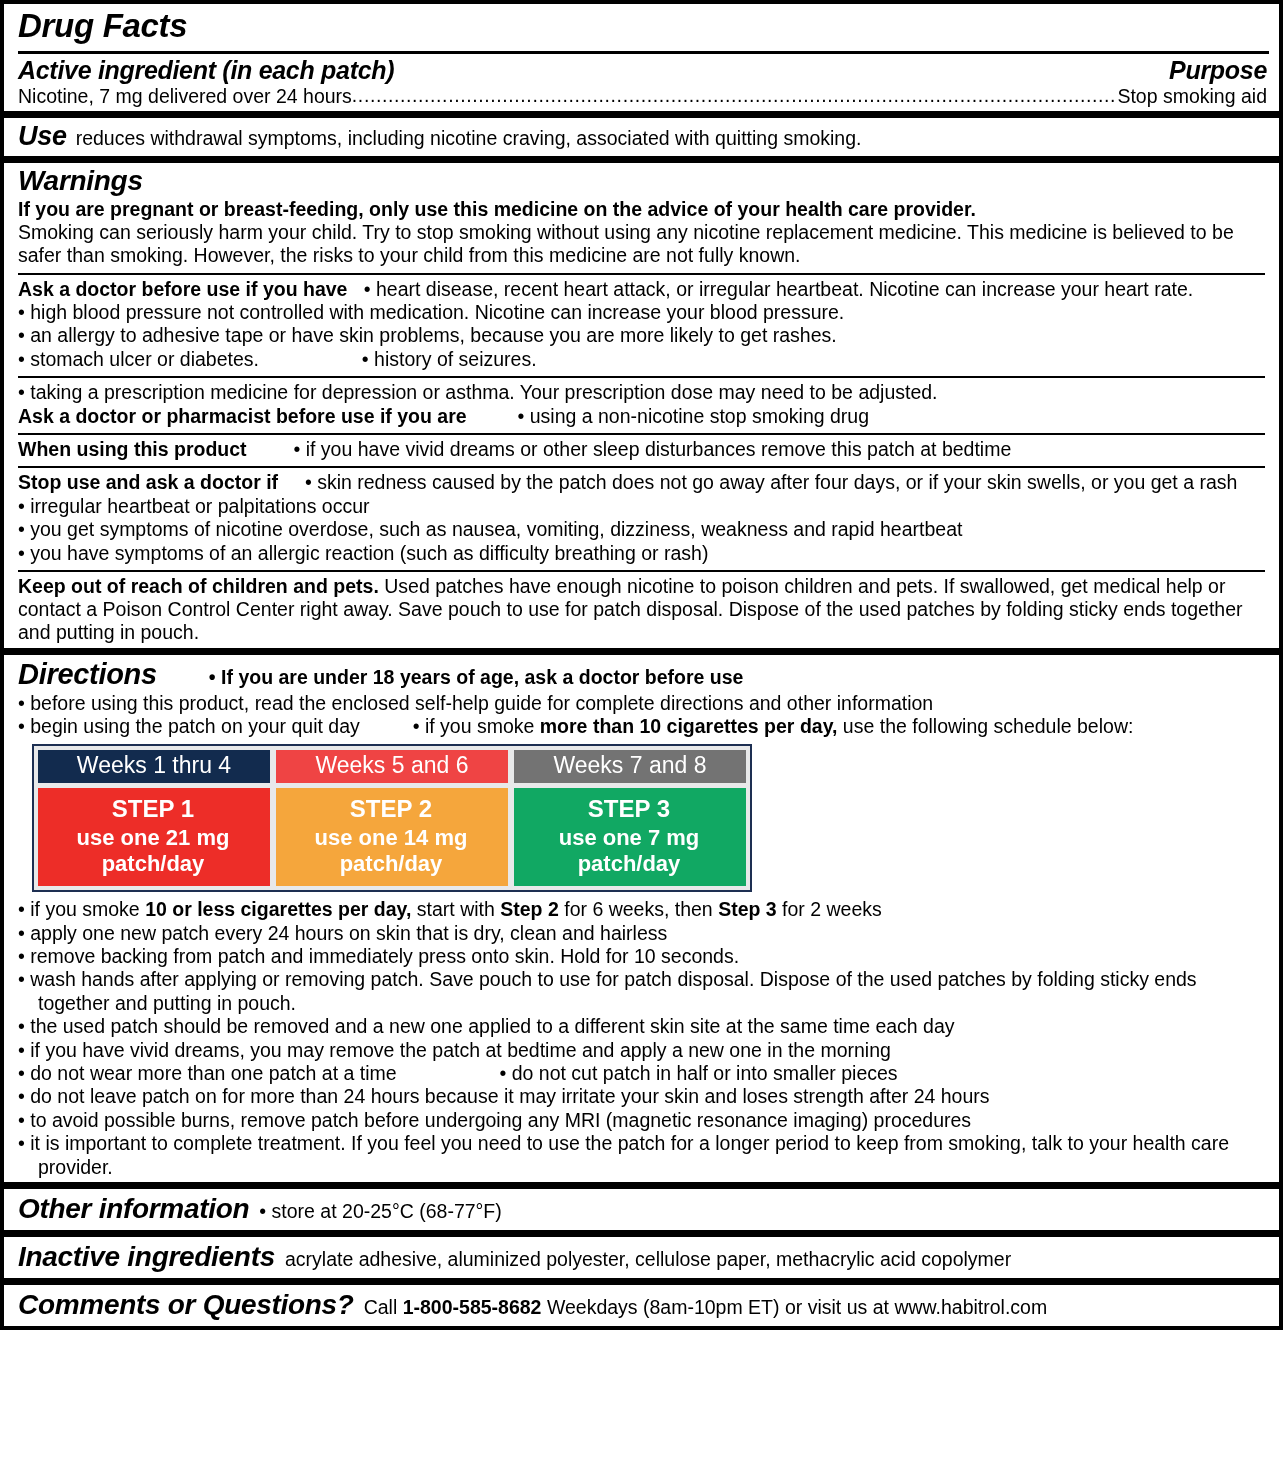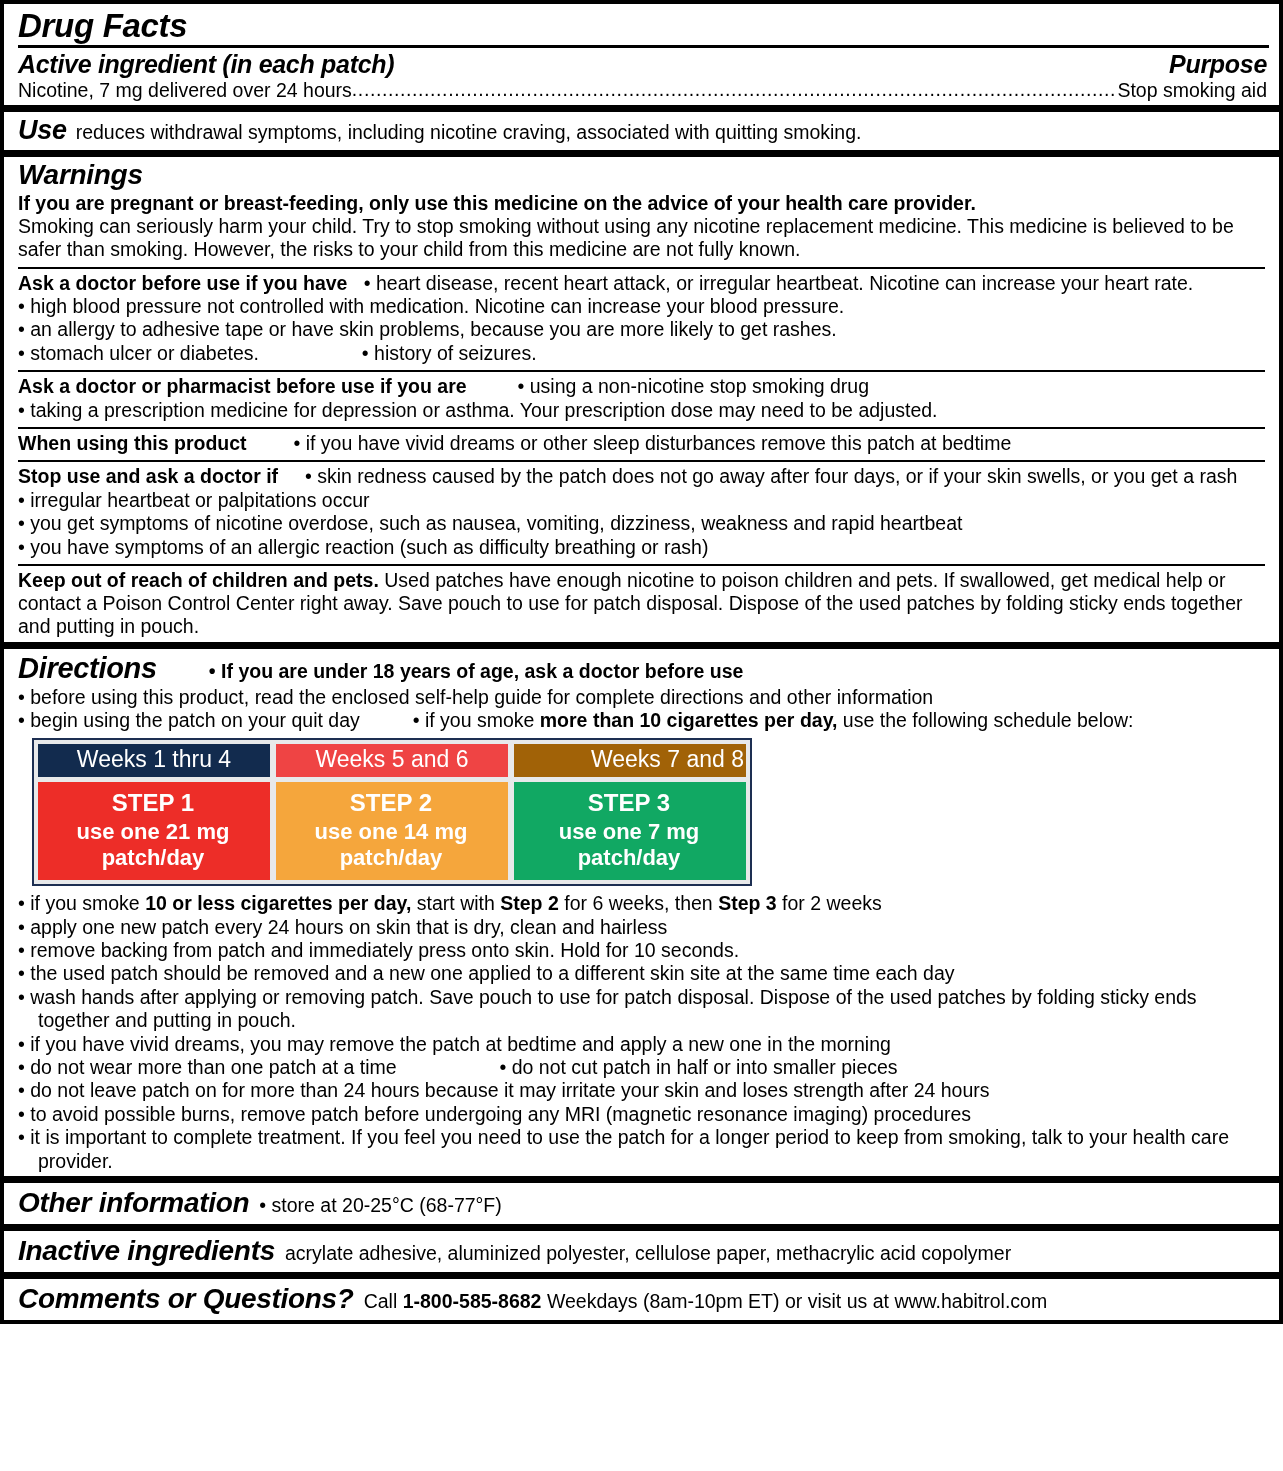--- a/index.html
+++ b/index.html
@@ -21,21 +21,21 @@
     font-style:italic;
     letter-spacing:-0.3px;
   }
   .bar{background:#000;height:7px;line-height:0;font-size:0;}
   .rule{background:#000;height:2px;line-height:0;font-size:0;margin:2px 14px 2px 14px;}
   .body-txt{font-size:19.5px;line-height:1.19;}
   .bold{font-weight:bold;}
   
   .title{
     font-size:33px;
-    padding:3px 14px 0 14px;
+    padding:3px 14px 6px 14px;
   }
   .title-rule{background:#000;height:3px;margin:0 10px 0 14px;}
   
   .ai-head{
     display:flex;
     justify-content:space-between;
     align-items:baseline;
     font-size:25px;
     padding:2px 12px 0 14px;
   }
@@ -149,26 +149,26 @@
       <div class="bullet-line">
         <span>• stomach ulcer or diabetes.</span>
         <span style="display:inline-block;width:92px;"></span>
         <span>• history of seizures.</span>
       </div>
     </div>
 
     <div class="rule"></div>
 
     <div class="blk">
+      <div class="bullet-line">• taking a prescription medicine for depression or asthma. Your prescription dose may need to be adjusted.</div>
       <div class="bullet-line">
         <span class="bold">Ask a doctor or pharmacist before use if you are</span>
         <span style="display:inline-block;width:40px;"></span>
         <span>• using a non-nicotine stop smoking drug</span>
       </div>
-      <div class="bullet-line">• taking a prescription medicine for depression or asthma. Your prescription dose may need to be adjusted.</div>
     </div>
 
     <div class="rule"></div>
 
     <div class="blk">
       <div class="bullet-line">
         <span class="bold">When using this product</span>
         <span style="display:inline-block;width:36px;"></span>
         <span>• if you have vivid dreams or other sleep disturbances remove this patch at bedtime</span>
       </div>
@@ -227,39 +227,39 @@
           </div>
           <div class="sched-col">
             <div class="sched-hd" style="background: #ef4444;">Weeks 5 and 6</div>
             <div class="sched-cell" id="cell1" style="background: rgb(245, 166, 60);">
               <span class="step">STEP 2</span>
               <span>use one 14 mg</span><br>
               <span>patch/day</span>
             </div>
           </div>
           <div class="sched-col">
-            <div class="sched-hd" style="background: #a16207; text-align: right;">Weeks 7 and 8</div>
+            <div class="sched-hd" style="background: #737373;">Weeks 7 and 8</div>
             <div class="sched-cell" id="cell2" style="background: rgb(17, 168, 99);">
               <span class="step">STEP 3</span>
               <span>use one 7 mg</span><br>
               <span>patch/day</span>
             </div>
           </div>
         </div>
       </div>
     </div>
 
     <div class="blk" style="padding-top:0;">
       <div class="bullet-line">
         <span>• if you smoke </span><span class="bold">10 or less cigarettes per day,</span><span> start with </span><span class="bold">Step 2</span><span> for 6 weeks, then </span><span class="bold">Step 3</span><span> for 2 weeks</span>
       </div>
       <div class="bullet-line">• apply one new patch every 24 hours on skin that is dry, clean and hairless</div>
       <div class="bullet-line">• remove backing from patch and immediately press onto skin. Hold for 10 seconds.</div>
+      <div class="bullet-line" style="padding-left:20px;text-indent:-20px;">• wash hands after applying or removing patch. Save pouch to use for patch disposal. Dispose of the used patches by folding sticky ends together and putting in pouch.</div>
       <div class="bullet-line">• the used patch should be removed and a new one applied to a different skin site at the same time each day</div>
-      <div class="bullet-line" style="padding-left:20px;text-indent:-20px;">• wash hands after applying or removing patch. Save pouch to use for patch disposal. Dispose of the used patches by folding sticky ends together and putting in pouch.</div>
       <div class="bullet-line">• if you have vivid dreams, you may remove the patch at bedtime and apply a new one in the morning</div>
       <div class="bullet-line">
         <span>• do not wear more than one patch at a time</span>
         <span style="display:inline-block;width:92px;"></span>
         <span>• do not cut patch in half or into smaller pieces</span>
       </div>
       <div class="bullet-line">• do not leave patch on for more than 24 hours because it may irritate your skin and loses strength after 24 hours</div>
       <div class="bullet-line">• to avoid possible burns, remove patch before undergoing any MRI (magnetic resonance imaging) procedures</div>
       <div class="bullet-line" style="padding-left:20px;text-indent:-20px;">• it is important to complete treatment. If you feel you need to use the patch for a longer period to keep from smoking, talk to your health care provider.</div>
     </div>

